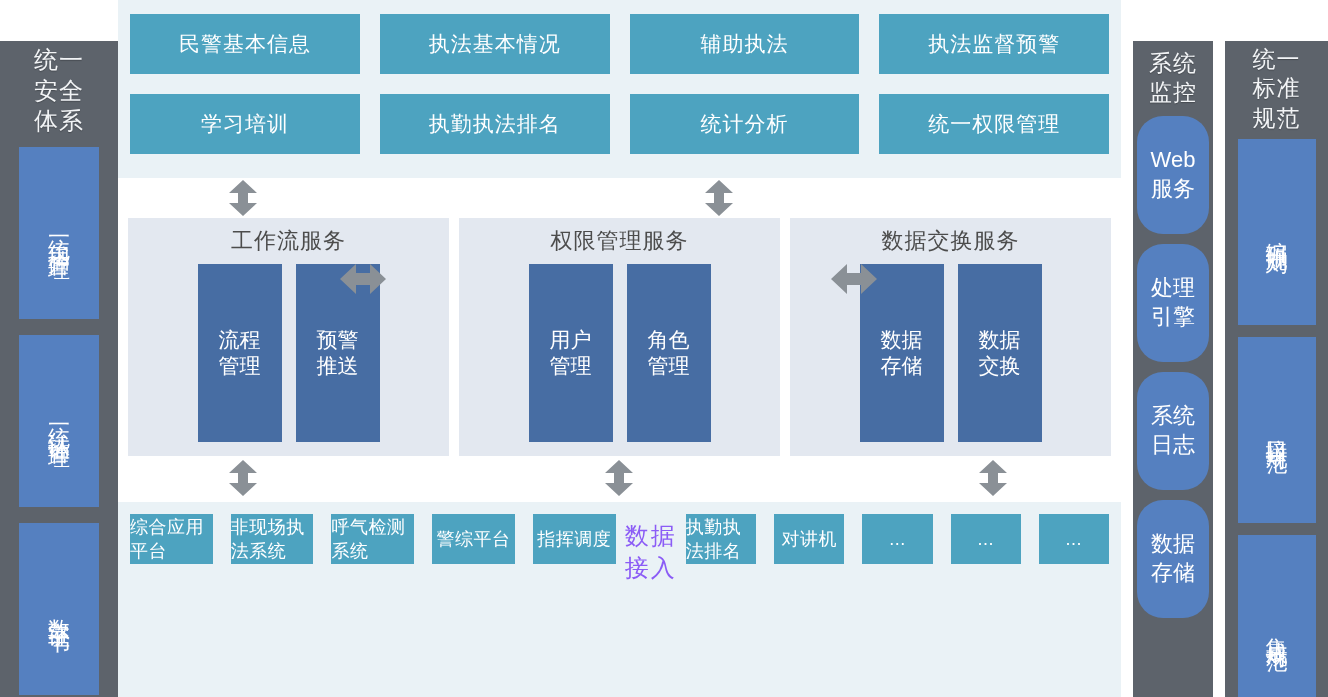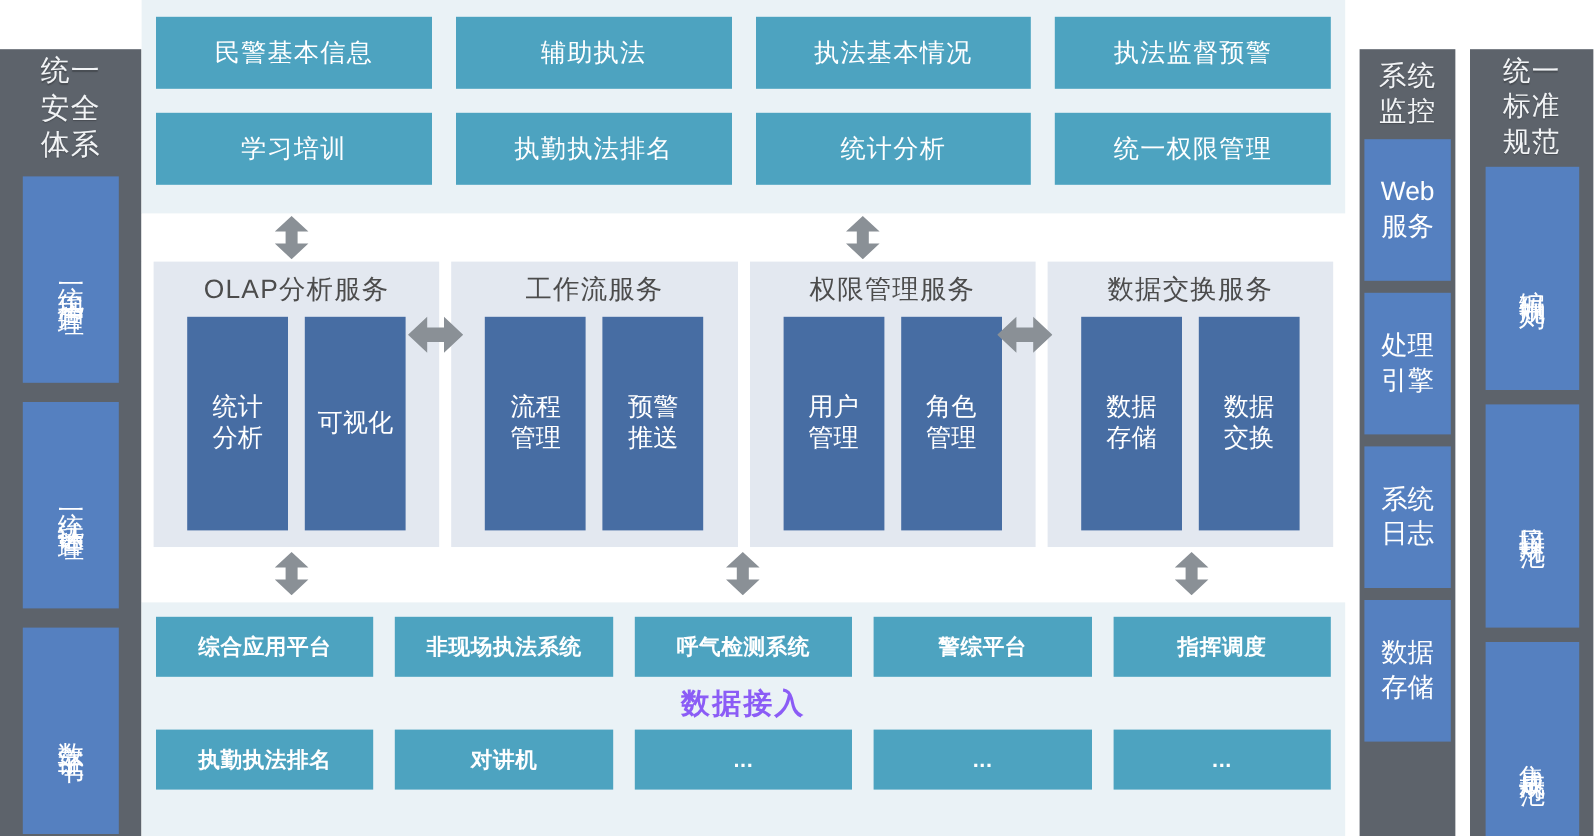--- a/index.html
+++ b/index.html
@@ -72,21 +72,21 @@
   #left-col .sidecol-items{gap:16px;padding-top:10px;}
   #left-col .side-box{width:80px;}
   #left-col .side-box.b0{height:172px;}
   #left-col .side-box.b1{height:172px;}
   #left-col .side-box.b2{height:172px;}
 
   
   #monitor-col{width:80px;}
   #monitor-col .sidecol-title{font-size:23px;width:74px;padding-top:8px;}
   #monitor-col .sidecol-items{gap:10px;padding-top:8px;}
-  #monitor-col .side-box{width:72px;height:118px;}
+  #monitor-col .side-box{width:72px;height:118px;border-radius:26px;}
 
   
   #standard-col{width:103px;}
   #standard-col .sidecol-title{font-size:23px;width:84px;padding-top:4px;}
   #standard-col .sidecol-items{gap:12px;padding-top:6px;}
   #standard-col .side-box{width:78px;height:186px;}
 
   .gap-white{width:12px;background:#ffffff;}
 
   
@@ -194,23 +194,22 @@
   }
   .h-arrow svg{display:block;width:100%;height:100%;}
 
   
   .data-band{
     flex:1;
     background:#eaf2f6;
     padding:12px 12px 14px 12px;
     box-sizing:border-box;
     display:flex;
-    flex-direction:column;
+    flex-direction:row;
     position:relative;
-    font-weight:bold;
   }
   .data-row{
     display:grid;
     grid-template-columns:repeat(5,1fr);
     column-gap:18px;
     height:50px;
   }
   .data-band .teal-box{font-size:18px;letter-spacing:.5px;}
   .data-label{
     text-align:center;
@@ -240,22 +239,22 @@
         <span class="vtext">数字证书</span>
       </div>
     </div>
   </div>
 
   <div class="main">
 
     <div class="app-band">
       <div class="app-grid">
         <div class="teal-box">民警基本信息</div>
+        <div class="teal-box">执法基本情况</div>
         <div class="teal-box">辅助执法</div>
-        <div class="teal-box">执法基本情况</div>
         <div class="teal-box">执法监督预警</div>
         <div class="teal-box">学习培训</div>
         <div class="teal-box">执勤执法排名</div>
         <div class="teal-box">统计分析</div>
         <div class="teal-box">统一权限管理</div>
       </div>
     </div>
 
     <div class="arrow-strip">
       <div class="v-arrow" style="left:108px;">
@@ -265,28 +264,20 @@
       </div>
       <div class="v-arrow" style="left:584px;">
         <svg viewBox="0 0 34 36">
             <path d="M17 0 L31 13 L22 13 L22 23 L31 23 L17 36 L3 23 L12 23 L12 13 L3 13 Z" fill="#8a9096"></path>
           </svg>
       </div>
     </div>
 
     <div class="svc-band">
 
-      <div class="svc-panel">
-        <div class="svc-title">OLAP分析服务</div>
-        <div class="svc-inner">
-          <div class="blue-box">统计
-分析</div>
-          <div class="blue-box">可视化</div>
-        </div>
-      </div>
 
       <div class="svc-panel">
         <div class="svc-title">工作流服务</div>
         <div class="svc-inner">
           <div class="blue-box">流程
 管理</div>
           <div class="blue-box">预警
 推送</div>
         </div>
       </div>

